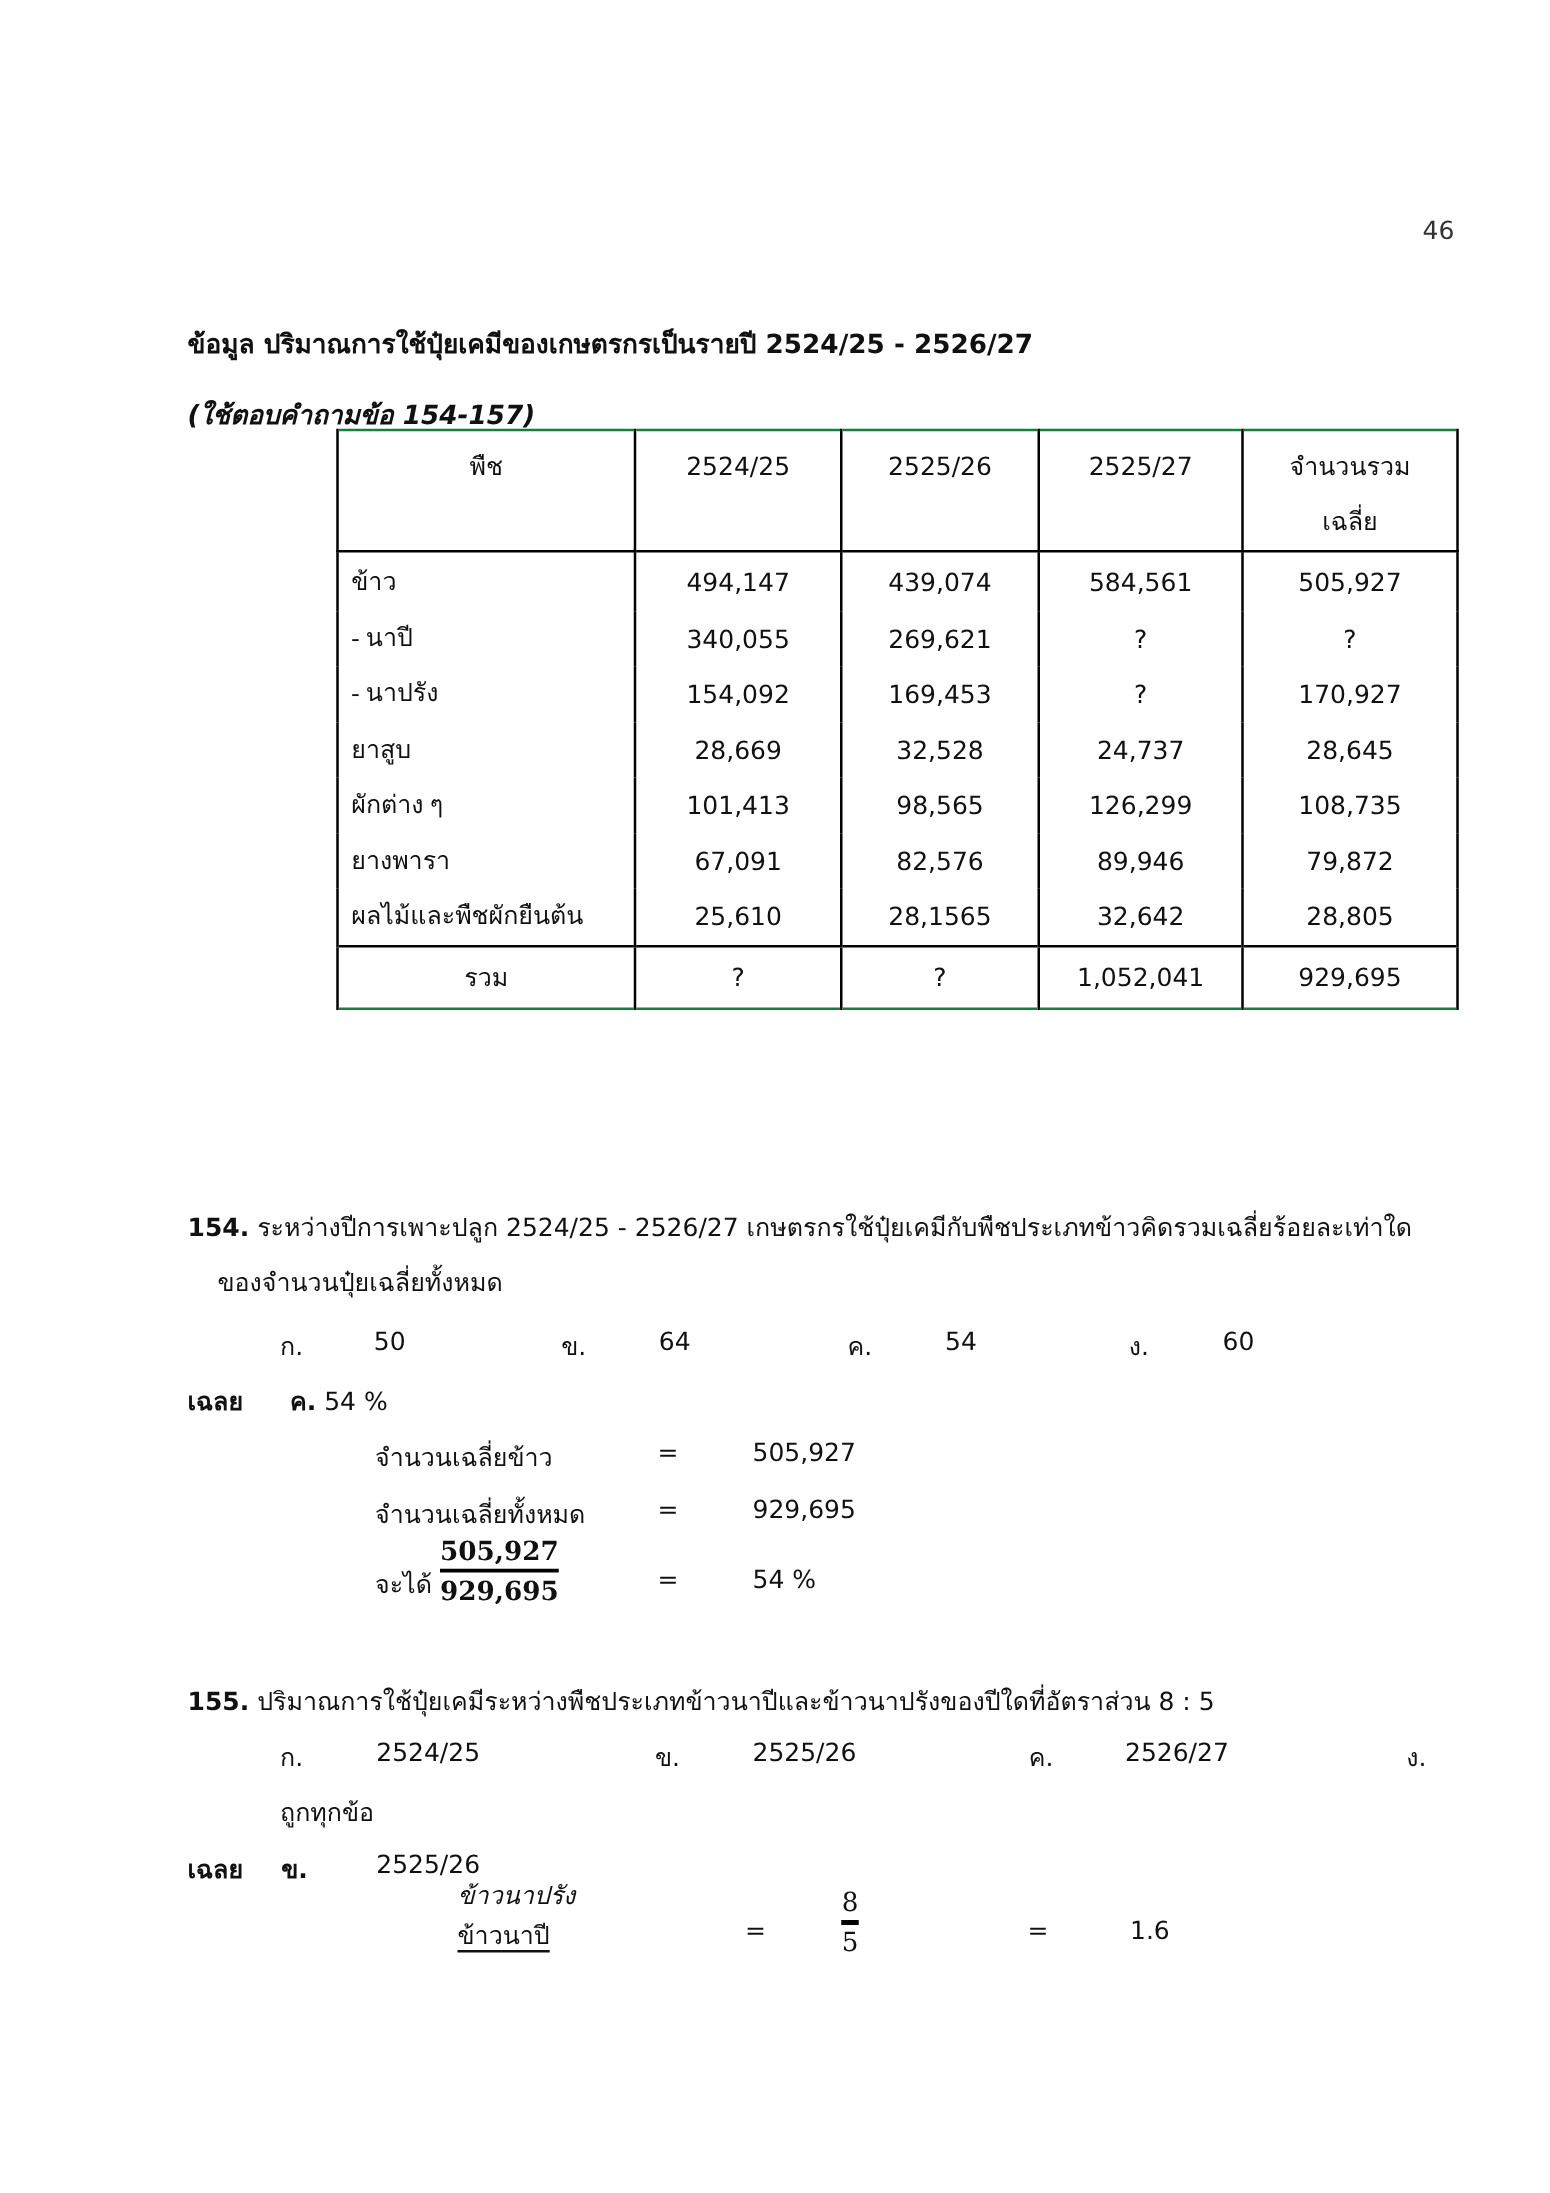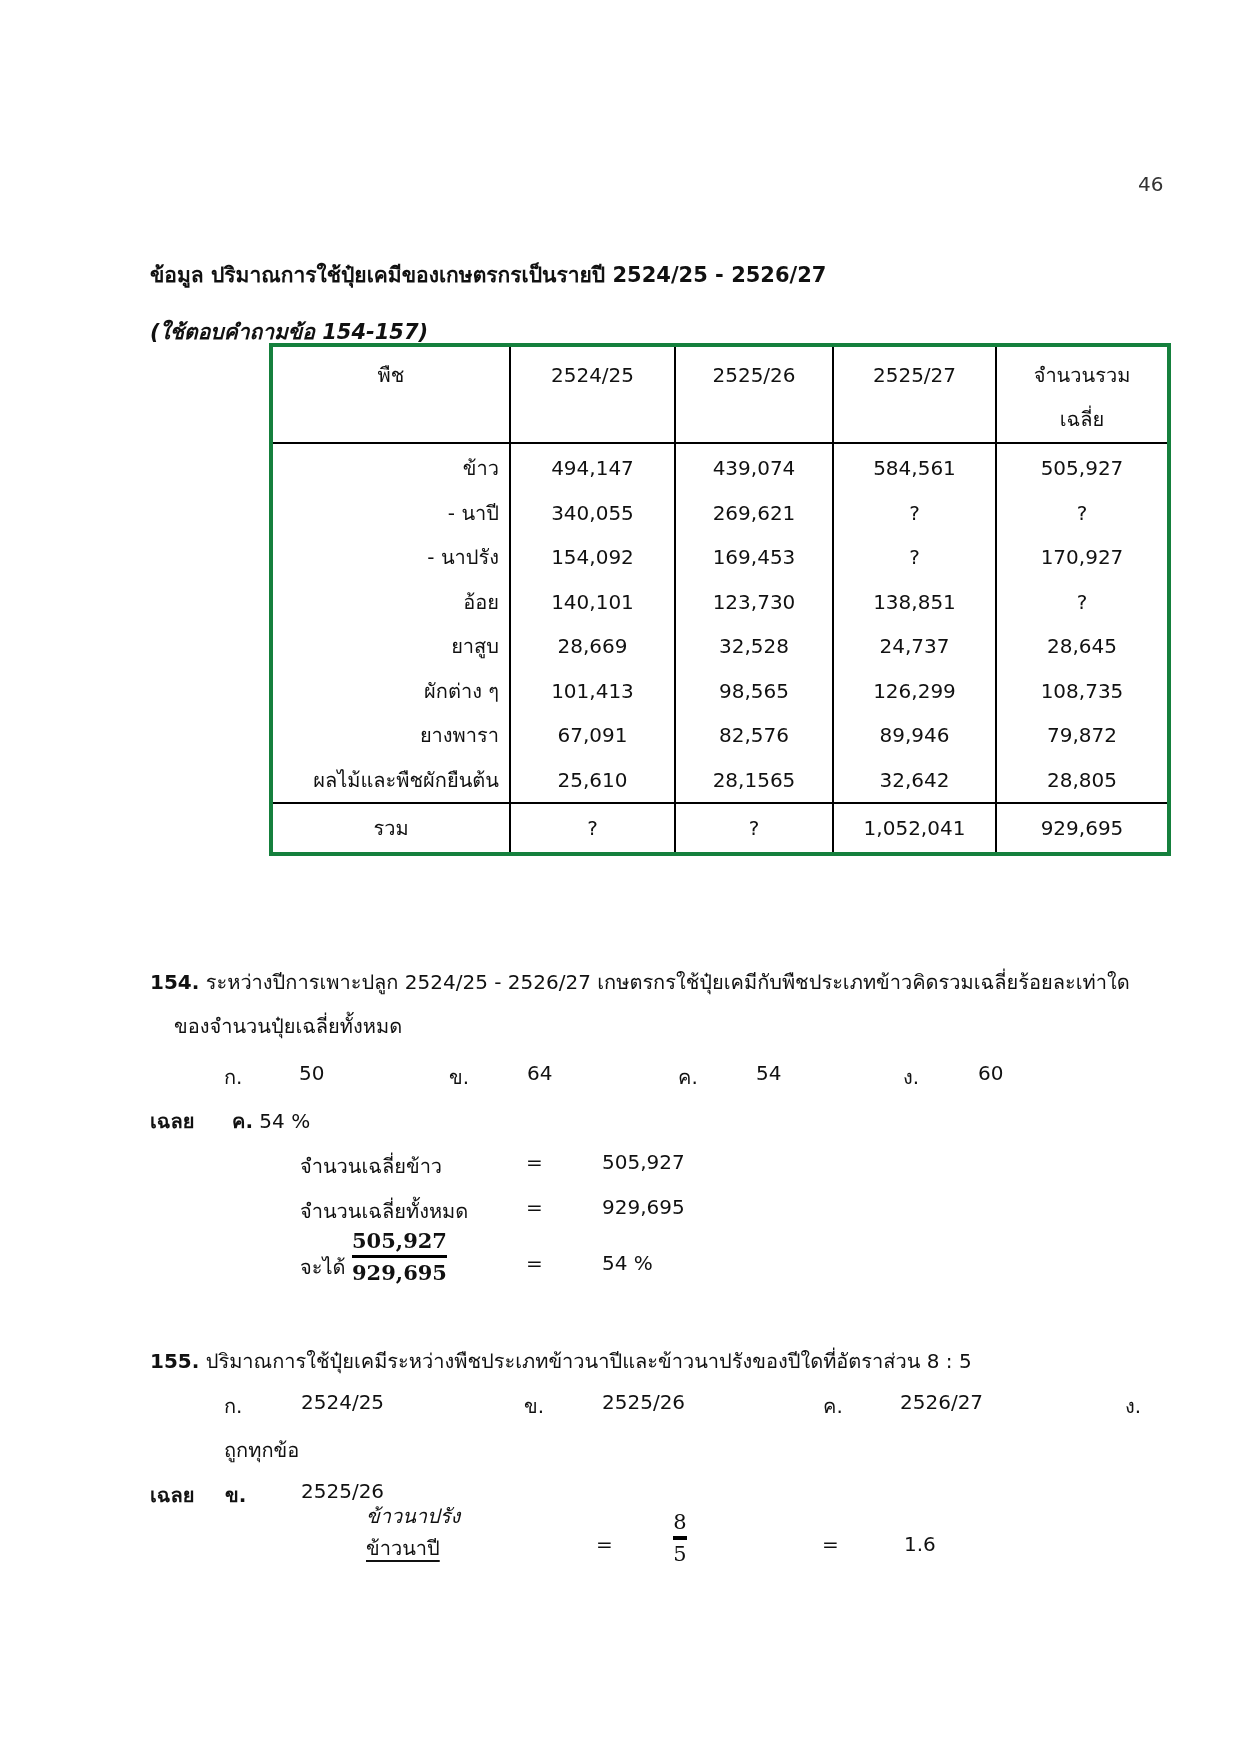--- a/index.html
+++ b/index.html
@@ -8,25 +8,25 @@
   .abs { position:absolute; white-space:nowrap; }
   .b { font-weight:bold; }
   #pagenum { left:1138px; top:172px; font-size:20px; color:#333; }
   #title { left:150px; top:258px; font-size:21px; font-weight:bold; }
   #subtitle { left:150px; top:315px; font-size:21px; font-weight:bold;font-style:italic; }
 
   table.data { position:absolute; left:269px; top:343px; border-collapse:collapse;
                font-size:20px; }
   table.data td, table.data th { border-left:2px solid #000; border-right:2px solid #000;
                padding:0 10px; font-weight:normal; }
-  table.data { border:4px solid #15803d; }
+  table.data { border:2px solid #15803d; }
   table.data th { vertical-align:top; text-align:center; height:89px; padding-top:6px;
                   line-height:44px; border-bottom:2px solid #000; }
   table.data td { height:44.5px; line-height:44px; text-align:center; }
-  table.data td.crop { text-align:right; }
+  table.data td.crop { text-align:left;font-family:Liberation Serif, serif; }
   table.data tr.total td { border-top:2px solid #000; height:48px; }
   table.data tr.first td { padding-top:2px; }
   .c0 { width:216px; } .c1 { width:143px; } .c2 { width:136px; }
   .c3 { width:141px; } .c4 { width:150px; }
 
   .q { font-size:20px; }
   .frac { position:absolute; text-align:center; font-family:"DejaVu Serif", serif;
           font-weight:bold; font-size:21px; }
   .frac .bar { border-top:3px solid #000; margin:2px 0; }
   .ratio { position:absolute; text-align:center; font-family:"DejaVu Serif", serif; font-size:21px; }
@@ -68,27 +68,20 @@
         <td>269,621</td>
         <td>?</td>
         <td>?</td>
       </tr>
       <tr>
         <td class="crop">- นาปรัง</td>
         <td>154,092</td>
         <td>169,453</td>
         <td>?</td>
         <td>170,927</td>
-      </tr>
-      <tr>
-        <td class="crop">อ้อย</td>
-        <td>140,101</td>
-        <td>123,730</td>
-        <td>138,851</td>
-        <td>?</td>
       </tr>
       <tr>
         <td class="crop">ยาสูบ</td>
         <td>28,669</td>
         <td>32,528</td>
         <td>24,737</td>
         <td>28,645</td>
       </tr>
       <tr>
         <td class="crop">ผักต่าง ๆ</td>

